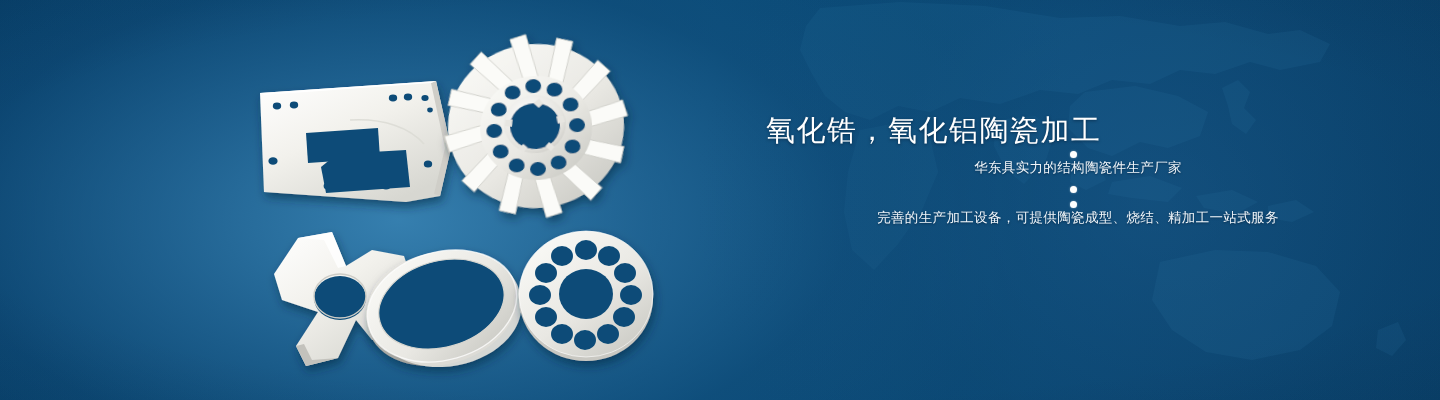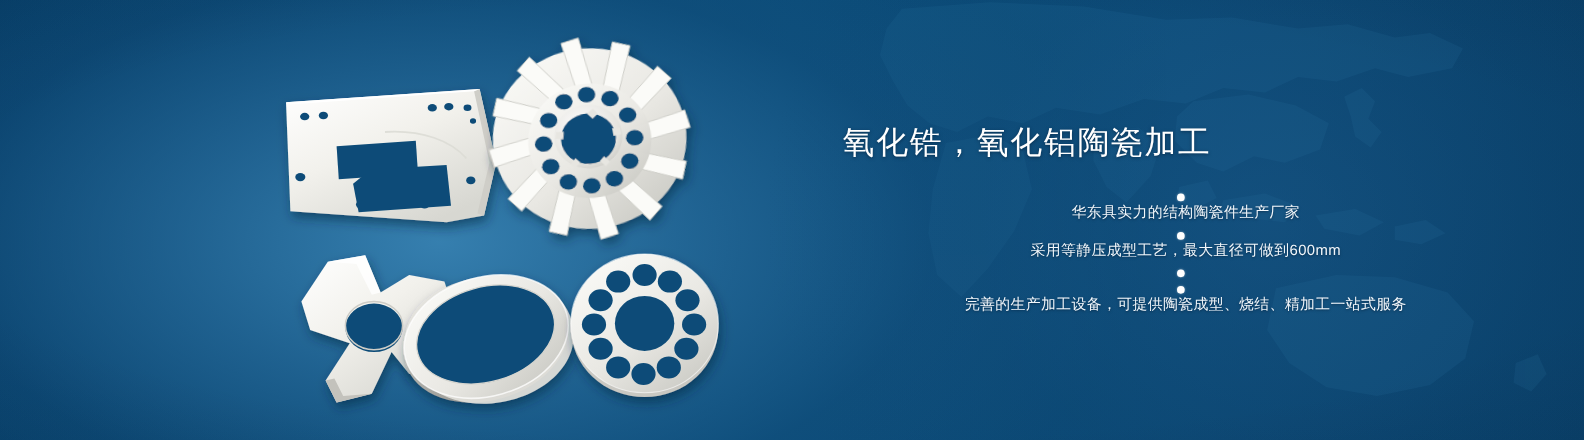--- a/index.html
+++ b/index.html
@@ -95,21 +95,21 @@
     left: 766px;
     top: 112px;
     width: 620px;
   }
   .headline {
     color: #ffffff;
     font-size: 29px;
     line-height: 1.25;
     letter-spacing: 1.5px;
     font-weight: 400;
-    margin: 0 0 28px 0;
+    margin: 0 0 3px 0;
     text-shadow: 0 1px 3px rgba(0,20,40,0.55);
     white-space: nowrap;
   }
   .bullets {
     list-style: none;
     margin: 0;
     padding: 0;
   }
   .bullet {
     display: flex;
@@ -357,24 +357,20 @@
   <div class="copy">
     <h1 class="headline">氧化锆，氧化铝陶瓷加工</h1>
 
     <ul class="bullets">
       <li class="bullet">
         <span class="dot"></span>
         <span class="bullet-text">华东具实力的结构陶瓷件生产厂家</span>
       </li>
       <li class="bullet">
         <span class="dot"></span>
-        <span class="bullet-text">采用等静压成型工艺，最大直径可做到600mm</span>
-      </li>
-      <li class="bullet">
-        <span class="dot"></span>
       </li>
       <li class="bullet">
         <span class="dot"></span>
         <span class="bullet-text">完善的生产加工设备，可提供陶瓷成型、烧结、精加工一站式服务</span>
       </li>
     </ul>
   </div>
 
 </div>
 

